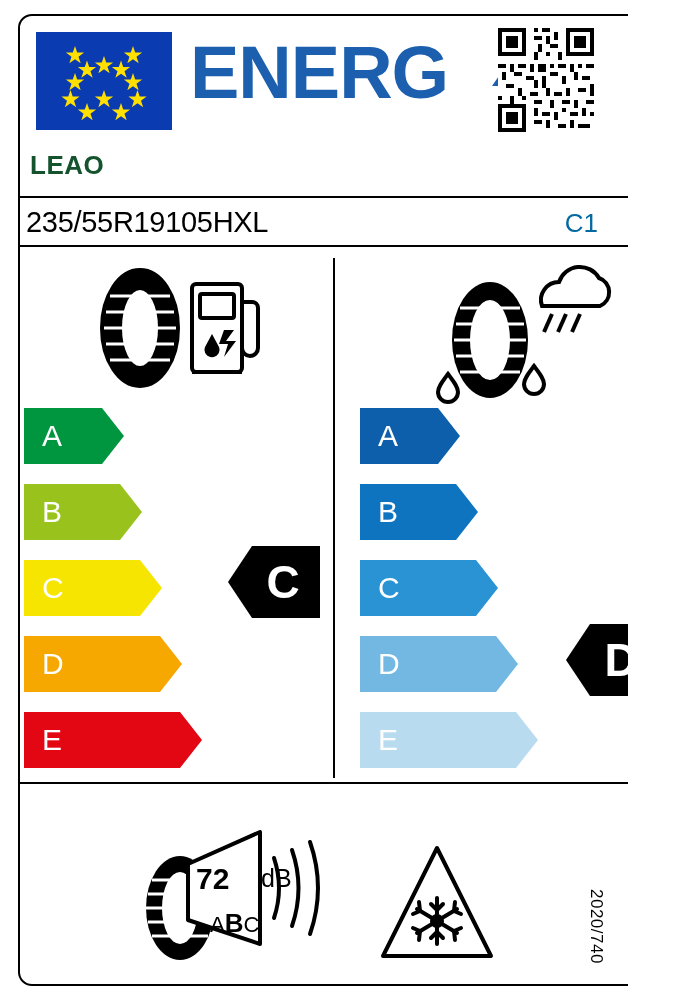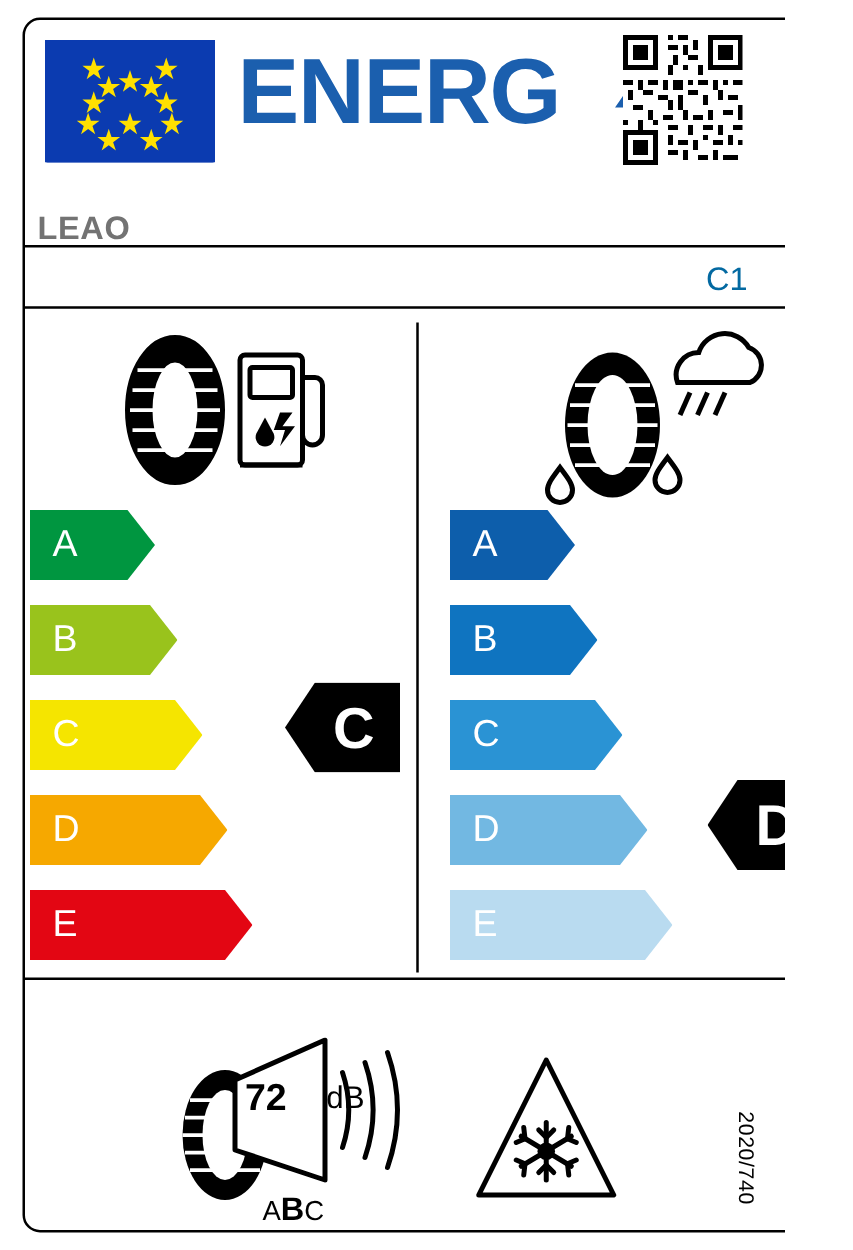--- a/index.html
+++ b/index.html
@@ -29,22 +29,22 @@
   }
   .bolt{
     position:absolute;left:492px;top:34px;width:56px;height:92px;
   }
   .qr{
     position:absolute;right:34px;top:28px;width:96px;height:104px;
   }
 
   
   .brand{
-    position:absolute;left:30px;top:167px;
-    font-size:26px;font-weight:bold;color:#737373;letter-spacing:.5px;
+    position:absolute;left:30px;top:150px;
+    font-size:26px;font-weight:bold;color:#14532d;letter-spacing:.5px;
   }
   .rule{
     position:absolute;background:#000;
   }
   .rule-1{left:20px;top:196px;width:642px;height:2px;}
   .rule-2{left:20px;top:245px;width:642px;height:2px;}
   .rule-3{left:20px;top:782px;width:642px;height:2px;}
   .tyre-size{
     position:absolute;left:26px;top:206px;
     font-size:29px;font-weight:normal;color:#000;letter-spacing:-.3px;
@@ -103,21 +103,21 @@
   .noise-group{position:absolute;left:132px;top:830px;width:220px;height:140px;}
   .db-value{
     position:absolute;left:196px;top:862px;
     font-size:30px;font-weight:bold;color:#000;
   }
   .db-unit{
     position:absolute;left:240px;top:864px;
     font-size:25px;color:#000;margin-left:21px;
   }
   .noise-classes{
-    position:absolute;left:210px;top:952px;
+    position:absolute;left:210px;top:908px;
     font-size:22px;color:#000;
   }
   .noise-classes b{font-size:26px;}
   .snow-icon{position:absolute;left:378px;top:842px;width:118px;height:122px;}
 
   .datecode{
     position:absolute;right:22px;bottom:36px;
     font-size:17px;color:#000;
     transform-origin:100% 100%;
     writing-mode:vertical-rl;
@@ -229,20 +229,21 @@
           <rect x="12" y="23" width="1" height="2"></rect>
           <rect x="15" y="24" width="2" height="1"></rect>
         <rect x="18" y="23" width="1" height="2"></rect>
           <rect x="20" y="24" width="3" height="1"></rect>
       </g>
     </svg>
   </div>
 
   <div class="brand">LEAO</div>
   <div class="rule rule-1"></div>
+  <div class="tyre-size">235/55R19105HXL</div>
   <div class="class-code">C1</div>
   <div class="rule rule-2"></div>
   <div class="divider"></div>
 
   <div class="pict fuel-pict">
     <svg width="180" height="130" viewBox="0 0 180 130">
       <g fill="none" stroke="#000" stroke-width="4">
         <ellipse cx="52" cy="66" rx="38" ry="58" fill="#000"></ellipse>
         <ellipse cx="52" cy="66" rx="20" ry="40" fill="#fff"></ellipse>
       </g>

